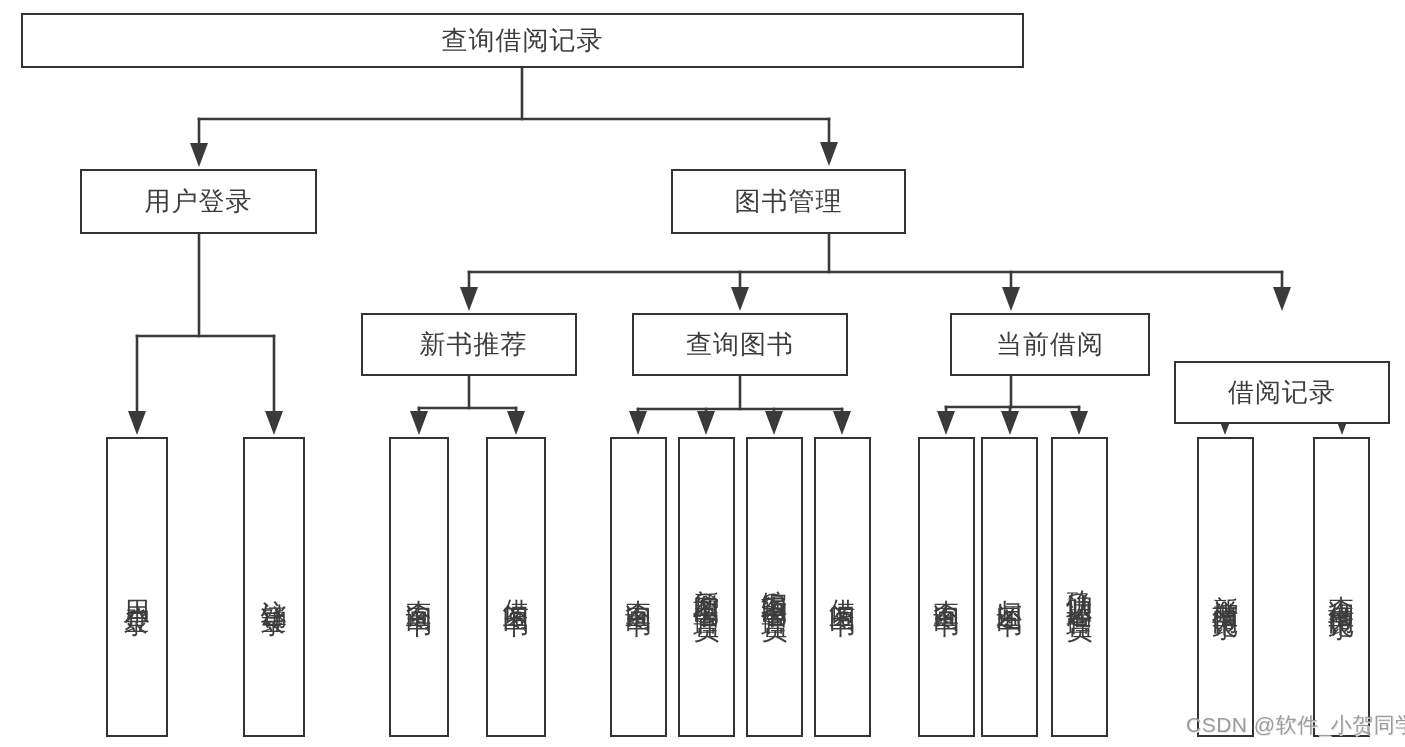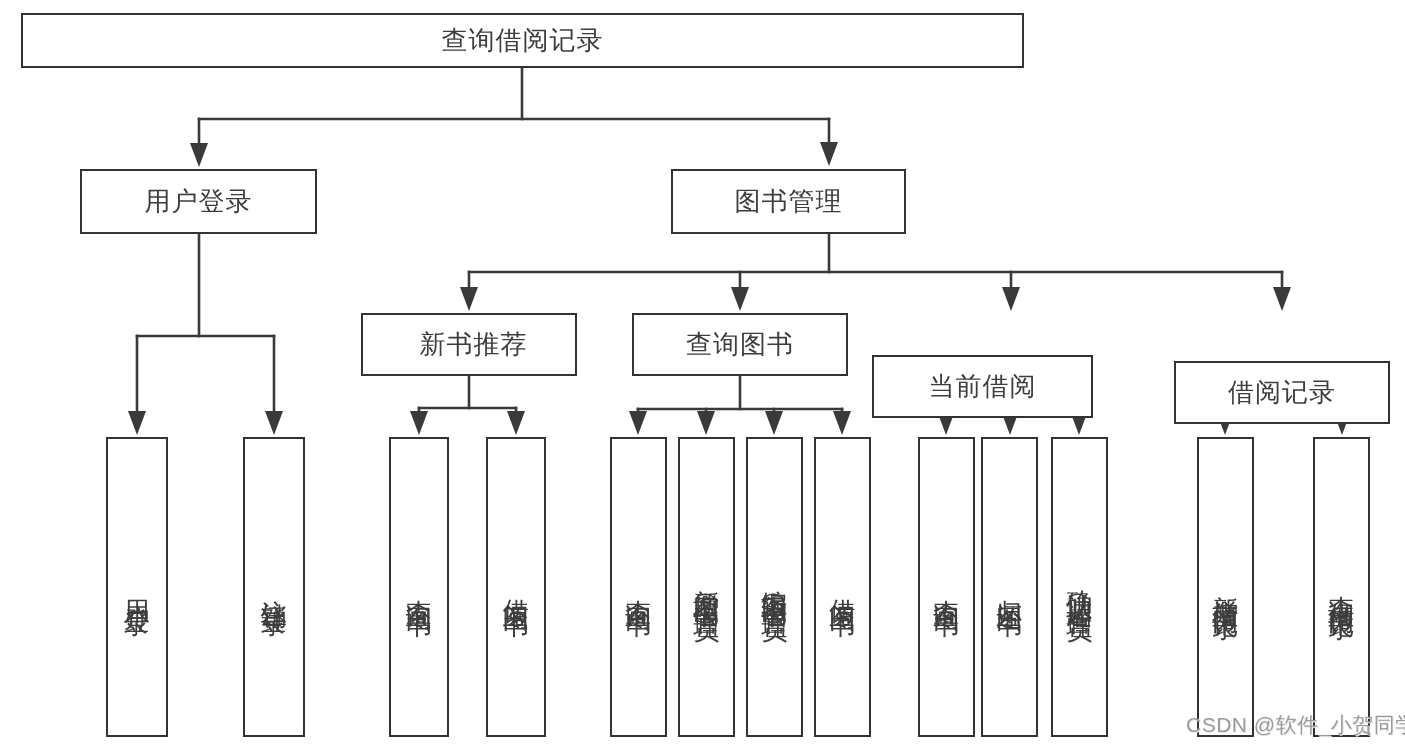--- a/index.html
+++ b/index.html
@@ -105,21 +105,21 @@
     </g>
   </svg>
 
   <div class="node" style="left:21px;top:13px;width:1003px;height:55px;">查询借阅记录</div>
 
   <div class="node" style="left:80px;top:169px;width:237px;height:65px;">用户登录</div>
   <div class="node" style="left:671px;top:169px;width:235px;height:65px;">图书管理</div>
 
   <div class="node" style="left:361px;top:313px;width:216px;height:63px;padding-left:9px;">新书推荐</div>
   <div class="node" style="left:632px;top:313px;width:216px;height:63px;">查询图书</div>
-  <div class="node" style="left:872px;top:313px;width:221px;height:63px;margin-top:42px;">当前借阅</div>
+  <div class="node" style="left:950px;top:313px;width:200px;height:63px;">当前借阅</div>
   <div class="node" style="left:1174px;top:313px;width:216px;height:63px;margin-top:48px;">借阅记录</div>
 
   <div class="node v" style="left:106px;top:437px;width:62px;height:300px;">用户登录</div>
   <div class="node v" style="left:243px;top:437px;width:62px;height:300px;">注销登录</div>
 
   <div class="node v" style="left:389px;top:437px;width:60px;height:300px;">查询图书</div>
   <div class="node v" style="left:486px;top:437px;width:60px;height:300px;">借阅图书</div>
 
   <div class="node v" style="left:610px;top:437px;width:57px;height:300px;">查询图书</div>
   <div class="node v" style="left:678px;top:437px;width:57px;height:300px;">新增图书（管理员）</div>

